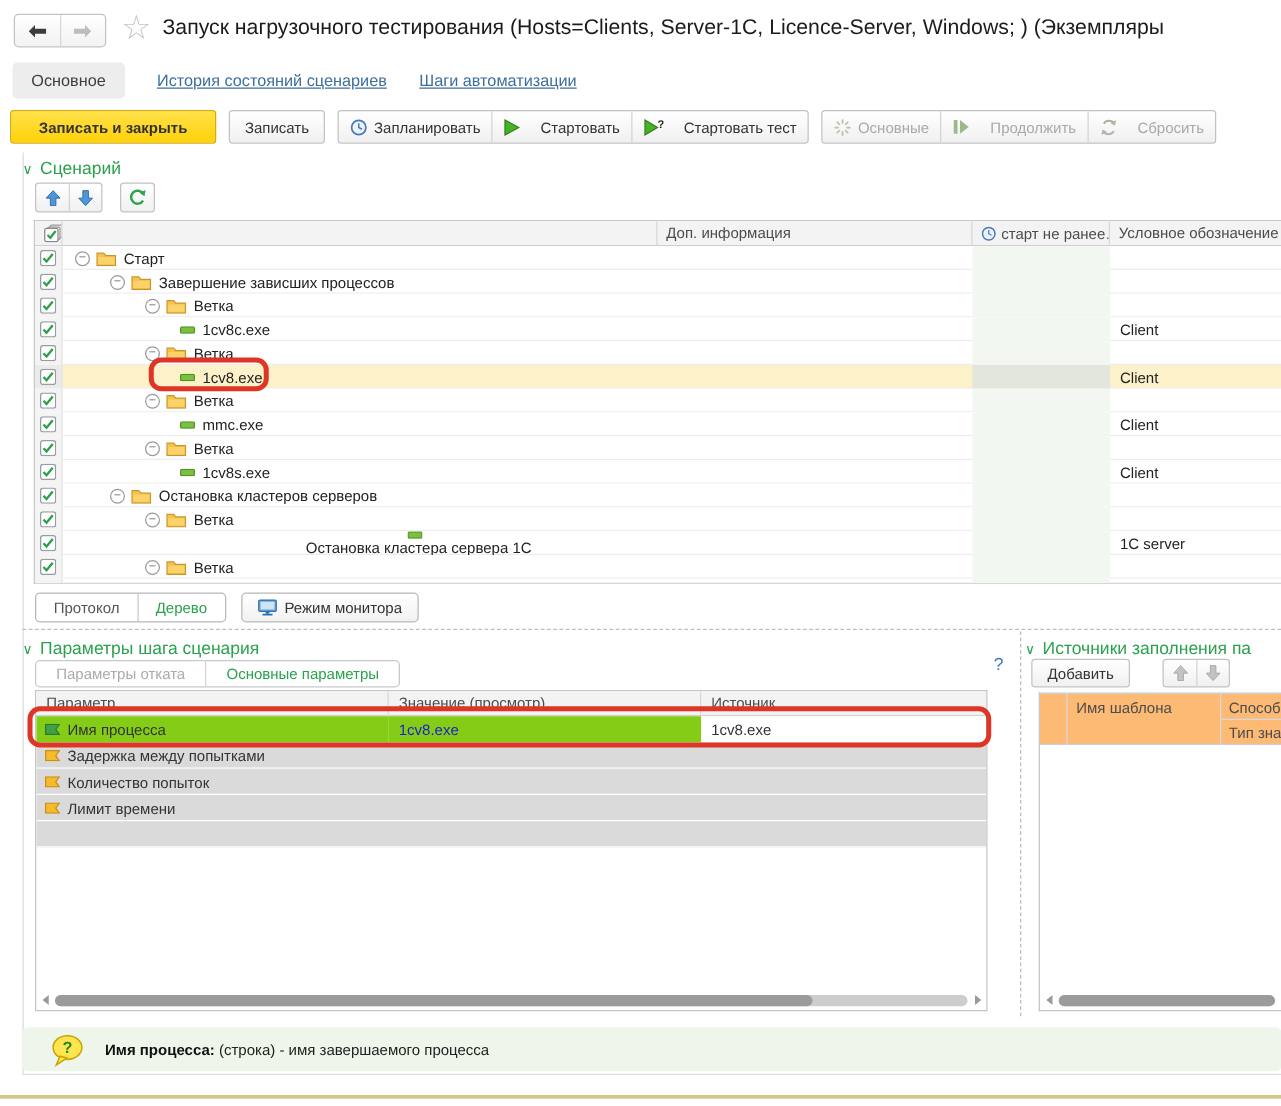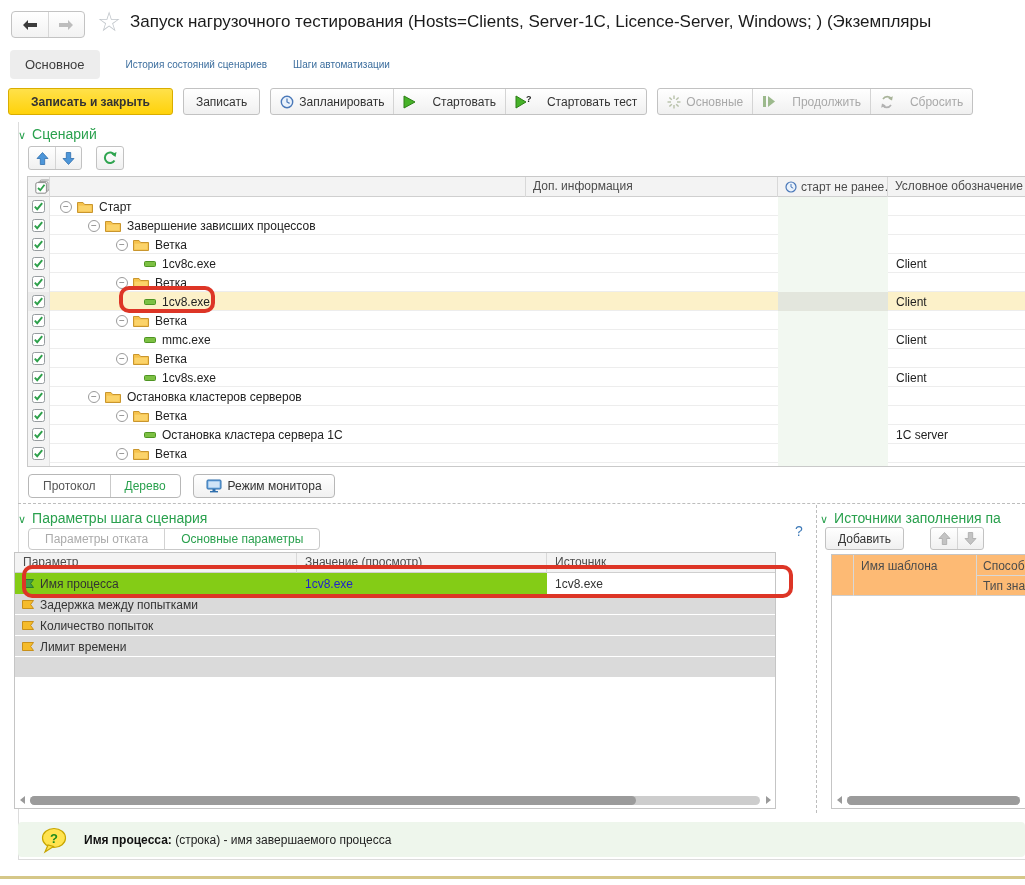--- a/index.html
+++ b/index.html
@@ -13,21 +13,21 @@
     border:1px solid #c3c3c3; border-radius:4px; background:linear-gradient(#ffffff,#f2f2f2);
     display:flex; }
   .nav-btn { flex:1; display:flex; align-items:center; justify-content:center; cursor:pointer; }
   .nav-btn.fwd { border-left:1px solid #d7d7d7; }
   .star { position:absolute; left:97px; top:6px; font-size:27px; color:#c2c7cc; cursor:pointer; }
   .page-title { position:absolute; left:130px; top:12px; width:895px; font-size:17px; color:#1b1b1b;
     white-space:nowrap; overflow:hidden; }
   
   .navtabs { position:absolute; left:10px; top:49px; height:30px; display:flex; align-items:center; gap:26px; }
   .tab-pill { background:#ededed; border-radius:4px; padding:7px 15px; font-size:13px; color:#3d3d3d; cursor:pointer; }
-  .tab-link { font-size:10px; color:#3c6e9e; cursor:pointer; }
+  .tab-link { font-size:13px; color:#3c6e9e; text-decoration:underline; cursor:pointer; }
   
   .toolbar { position:absolute; left:8px; top:88px; height:27px; display:flex; align-items:stretch; gap:10px; }
   .btn { border:1px solid #c2c2c2; border-radius:3px; background:linear-gradient(#ffffff,#f0f0f0);
     color:#333; font-size:12px; display:flex; align-items:center; padding:0 12px; white-space:nowrap; cursor:pointer;
     font-family:"Liberation Sans", sans-serif; }
   .btn-yellow { background:linear-gradient(#ffe14a,#ffd20a); border-color:#d9ad00; font-weight:bold; padding:0 22px; }
   .btn-group { display:flex; border:1px solid #c2c2c2; border-radius:3px; background:linear-gradient(#ffffff,#f0f0f0);justify-content:flex-end; }
   .btn-group .seg { display:flex; align-items:center; padding:0 9px; gap:5px; cursor:pointer; white-space:nowrap; }
   .btn-group .seg + .seg { border-left:1px solid #d4d4d4;gap:16px; }
   .btn-group.disabled .seg { color:#a9a9a9; cursor:default; }
@@ -75,21 +75,21 @@
   .v-split { position:absolute; left:816px; top:505px; height:308px; border-left:1px dashed #bdbdbd; }
   
   .param-tabs { position:absolute; left:28px; top:528px; height:22px; display:flex;
     border:1px solid #c9c9c9; border-radius:4px; background:#fff; }
   .ptab { padding:0 16px; display:flex; align-items:center; cursor:pointer; }
   .ptab + .ptab { border-left:1px solid #d2d2d2; }
   .ptab.off { color:#ababab; }
   .ptab.on { color:#2aa14e; }
   .help-q { position:absolute; left:795px; top:523px; color:#3e7ab8; font-size:14px; cursor:pointer; }
   
-  #param-table { position:absolute; left:14px; top:552px; width:762px; height:257px;
+  #param-table { position:absolute; left:28px; top:552px; width:762px; height:257px;
     border:1px solid #c5c5c5; background:#fff; overflow:hidden; }
   .p-head { position:relative; height:20px; background:#f3f3f3; border-bottom:1px solid #cfcfcf; color:#4c4c4c; }
   .p-head .hcell { position:absolute; top:0; height:20px; line-height:19px; padding-left:8px;
     border-right:1px solid #d8d8d8; white-space:nowrap; overflow:hidden; }
   .prow { position:relative; height:21px; }
   .prow.gray { background:#dadada; border-bottom:1px solid #fff; }
   .pc { position:absolute; top:0; height:21px; display:flex; align-items:center; overflow:hidden; white-space:nowrap; }
   .p-name { left:0; width:282px; padding-left:7px; gap:6px; }
   .p-val  { left:282px; width:250px; padding-left:8px; }
   .p-src  { left:532px; width:228px; padding-left:8px; }
@@ -512,21 +512,21 @@
       <span class="tc c-start"></span>
       <span class="tc c-unit"></span>
     </div>
         <div class="trow leaf">
       <span class="tc c-check">
         <svg width="13" height="13" viewBox="0 0 13 13">
               <rect x="0.5" y="0.5" width="12" height="12" rx="2" fill="#fff" stroke="#979c9f"></rect>
               <path d="M2.8 6.6 L5.2 9.2 L10.2 3.2" fill="none" stroke="#2da04a" stroke-width="1.9"></path>
             </svg>
       </span>
-      <span class="tc c-name" style="padding-left: 94px;">
+      <span class="tc c-name" style="padding-left: 94px; flex-direction: column;">
 
         <span class="ico-leaf">
           <svg width="12" height="6" viewBox="0 0 12 6">
                 <rect x="0.5" y="0.5" width="11" height="5" rx="1" fill="#7cc043" stroke="#4e9423"></rect>
               </svg>
         </span>
         <span class="tlabel">Остановка кластера сервера 1С</span>
       </span>
       <span class="tc c-info"></span>
       <span class="tc c-start"></span>

